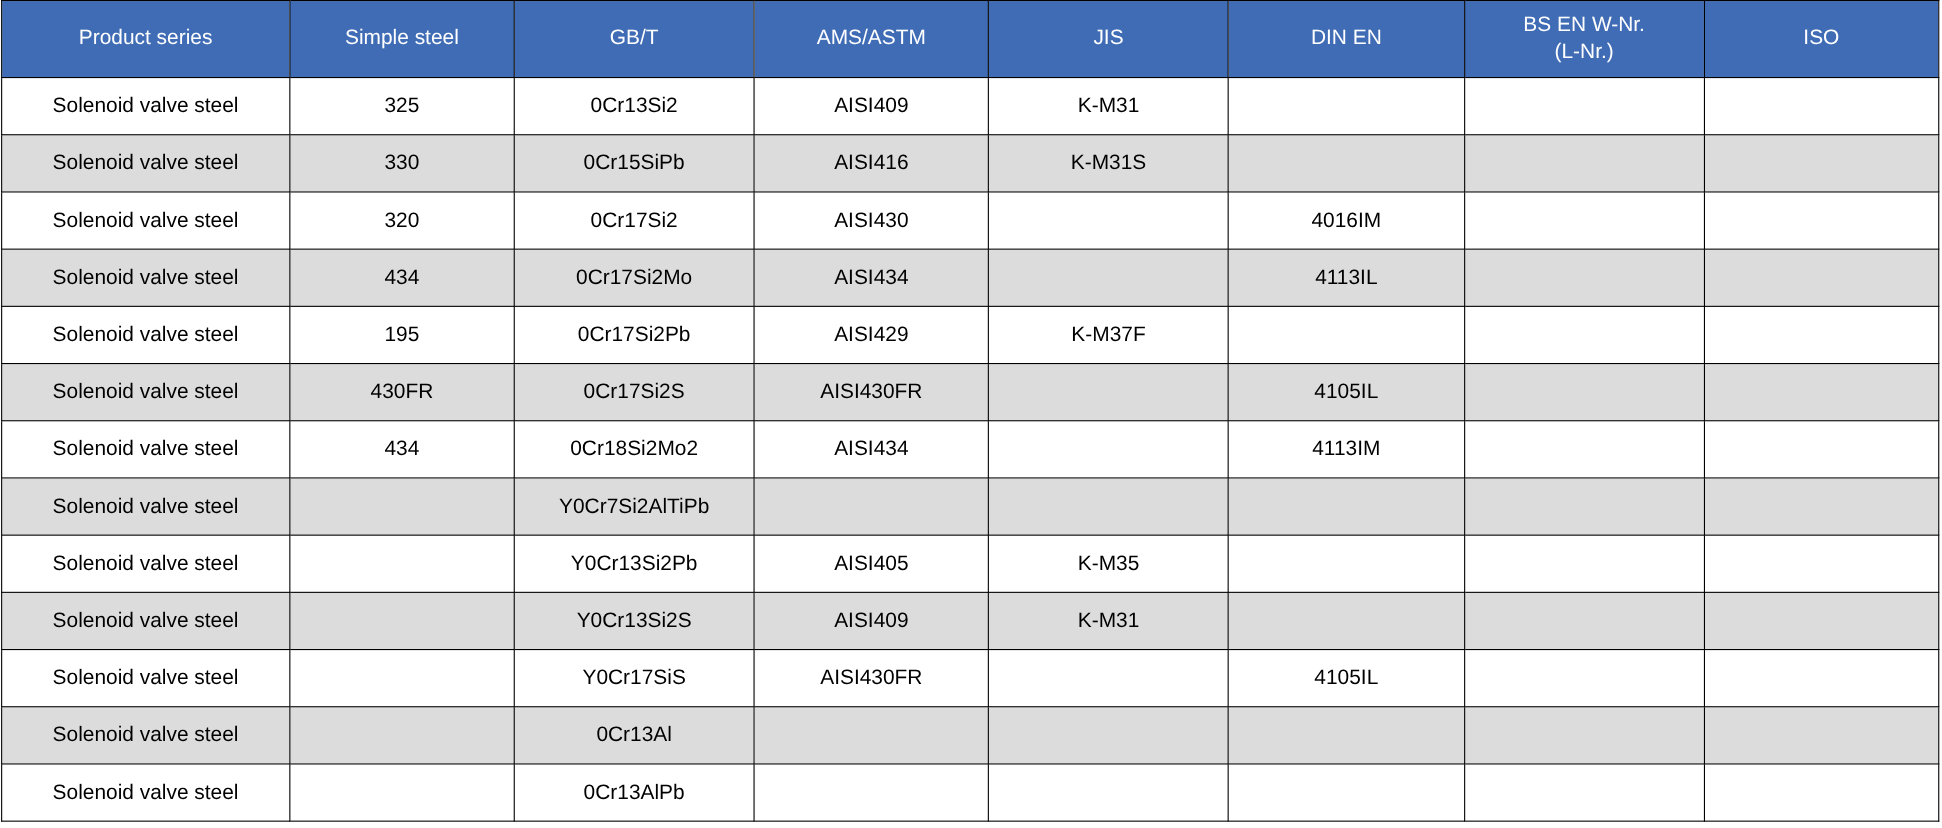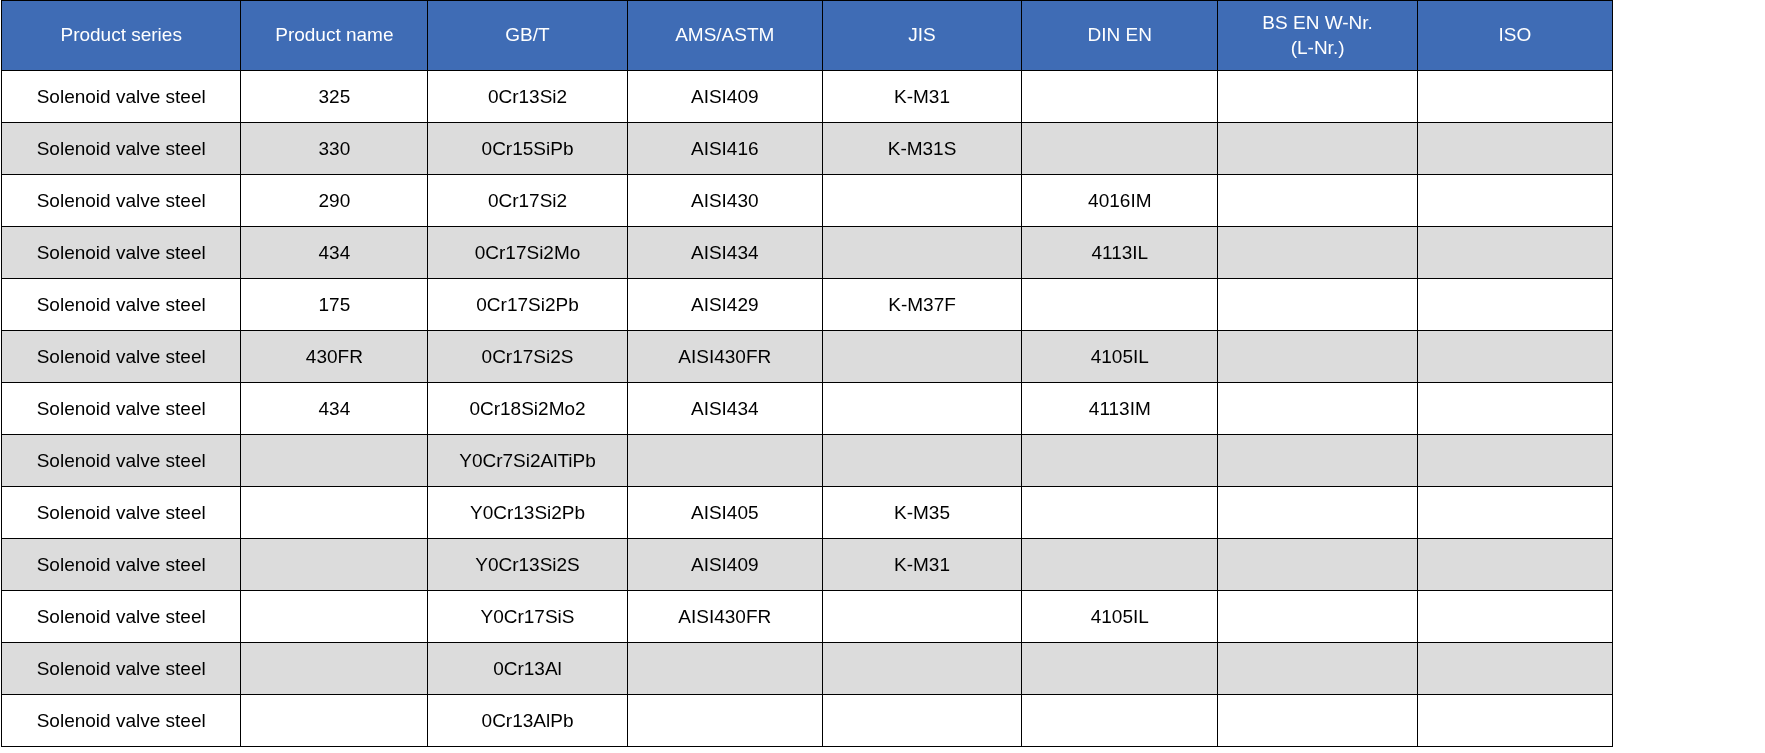--- a/index.html
+++ b/index.html
@@ -13,21 +13,21 @@
     font-family: "Liberation Sans", sans-serif;
     overflow: hidden;
   }
   .table-wrap {
     width: 1765px;
     box-sizing: border-box;
     padding: 0;
   }
   table.spec-table {
     border-collapse: collapse;
-    width: 1612px;
+    width: 1762px;
     table-layout: fixed;
     margin: 0 0 0 1px;
   }
   table.spec-table th,
   table.spec-table td {
     border: 1px solid #000000;
     text-align: center;
     vertical-align: middle;
     font-size: 19px;
     color: #000000;
@@ -73,21 +73,21 @@
         <col class="c2">
         <col class="c3">
       <col class="c4">
         <col class="c5">
         <col class="c6">
         <col class="c7">
     </colgroup>
     <thead>
       <tr>
         <th>Product series</th>
-        <th>Product name</th>
+        <th>Simple steel</th>
         <th>GB/T</th>
         <th>AMS/ASTM</th>
         <th>JIS</th>
         <th>DIN EN</th>
         <th>
           <span>BS EN W-Nr.</span>
           <span class="hdr-line2">(L-Nr.)</span>
         </th>
         <th>ISO</th>
       </tr>
@@ -108,41 +108,41 @@
         <td>330</td>
         <td>0Cr15SiPb</td>
         <td>AISI416</td>
         <td>K-M31S</td>
         <td></td>
         <td></td>
         <td></td>
       </tr>
       <tr class="row-plain">
         <td>Solenoid valve steel</td>
-        <td>290</td>
+        <td>320</td>
         <td>0Cr17Si2</td>
         <td>AISI430</td>
         <td></td>
         <td>4016IM</td>
         <td></td>
         <td></td>
       </tr>
       <tr class="row-alt">
         <td>Solenoid valve steel</td>
         <td>434</td>
         <td>0Cr17Si2Mo</td>
         <td>AISI434</td>
         <td></td>
         <td>4113IL</td>
         <td></td>
         <td></td>
       </tr>
       <tr class="row-plain">
         <td>Solenoid valve steel</td>
-        <td>175</td>
+        <td>195</td>
         <td>0Cr17Si2Pb</td>
         <td>AISI429</td>
         <td>K-M37F</td>
         <td></td>
         <td></td>
         <td></td>
       </tr>
       <tr class="row-alt">
         <td>Solenoid valve steel</td>
         <td>430FR</td>

